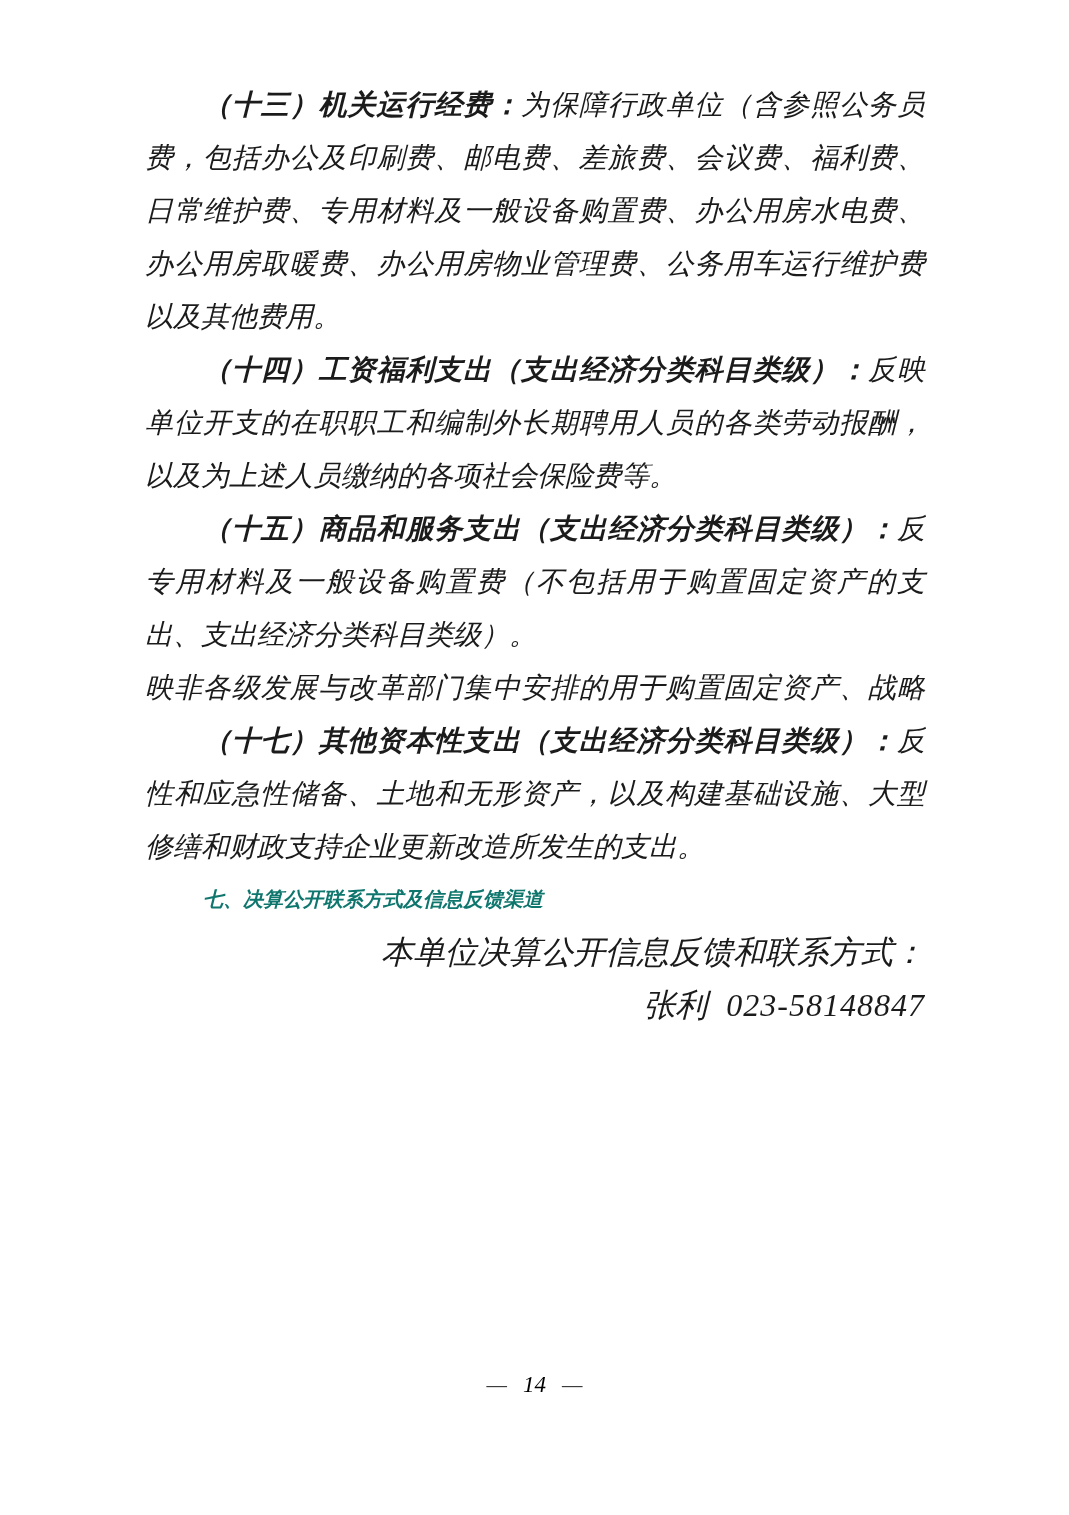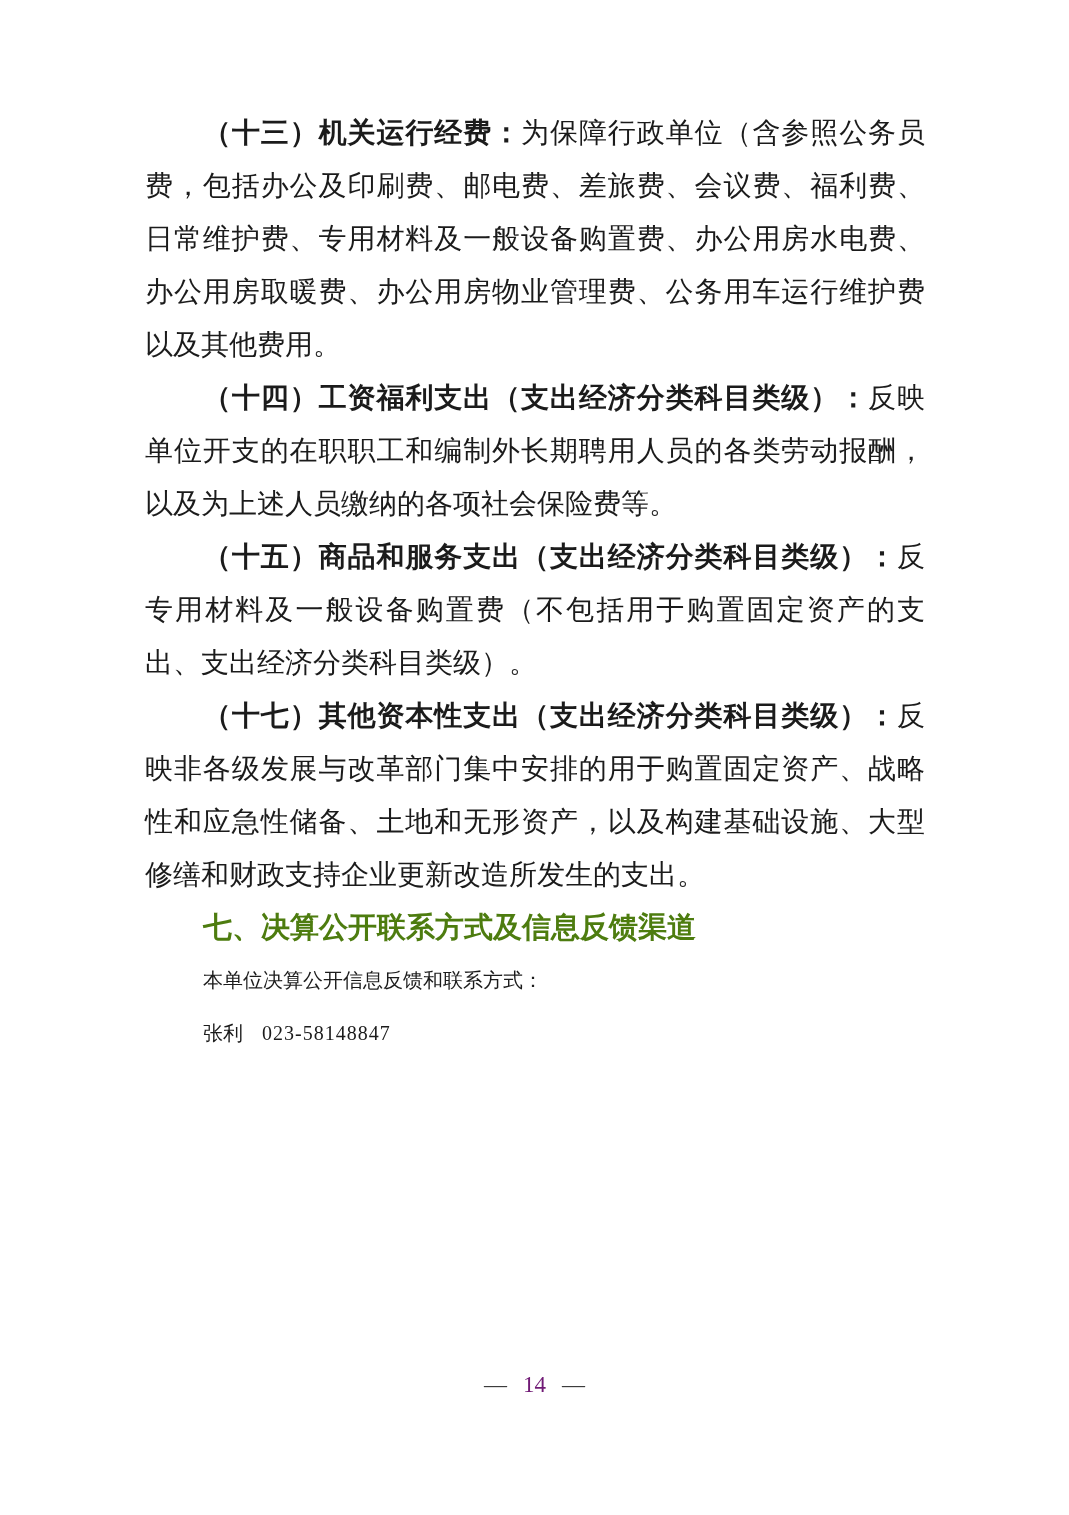--- a/index.html
+++ b/index.html
@@ -1,58 +1,60 @@
 <!DOCTYPE html>
 <html><head>
 <meta charset="utf-8">
 <style>
   html,body{margin:0;padding:0;background:#ffffff;}
   .page{
     position:relative;
     width:1069px;height:1515px;
     background:#ffffff;
     box-sizing:border-box;
-    padding:106px 144px 0 145px;
+    padding:78px 144px 0 145px;
     font-family:"Liberation Serif","DejaVu Serif",serif;
     color:#1b1b1b;
     overflow:hidden;
+    font-style:italic;
   }
   .para{margin:0;}
   .line{
     font-size:28px;
     line-height:53px;
     text-align:justify;
     text-align-last:justify;
     text-justify:inter-character;
   }
   .line.lastline{text-align-last:left;}
   .line.indent{padding-left:58px;}
   .lead{font-weight:bold;}
   .heading{
     font-family:"Liberation Sans","DejaVu Sans",sans-serif;
     font-weight:bold;
-    font-size:29px;
-    line-height:53px;
-    padding-left:58px;
-    color:#4d7c0f;
-  }
-  .plainline{
     font-size:20px;
     line-height:53px;
     padding-left:58px;
+    color:#0f766e;
+  }
+  .plainline{
+    font-size:32px;
+    line-height:53px;
+    padding-left:58px;
+    text-align:right;
   }
   .phone{margin-left:19px;letter-spacing:1px;}
   .footer{
     position:absolute;
     left:0;top:1372px;width:100%;
     text-align:center;
     font-size:23px;
     color:#3c3c3c;
   }
-  .footer .num{margin:0 16px;color:#701a75;}
+  .footer .num{margin:0 16px;color:#000000;}
 </style>
 </head>
 <body>
 
 <div class="page">
 
   <div class="para">
     <div class="line indent"><span class="lead">（十三）机关运行经费：</span><span>为保障行政单位（含参照公务员</span></div>
     <div class="line"><span>费，包括办公及印刷费、邮电费、差旅费、会议费、福利费、</span></div>
     <div class="line"><span>日常维护费、专用材料及一般设备购置费、办公用房水电费、</span></div>
@@ -67,22 +69,22 @@
   </div>
 
   <div class="para">
     <div class="line indent"><span class="lead">（十五）商品和服务支出（支出经济分类科目类级）：</span><span>反</span></div>
     <div class="line"><span>专用材料及一般设备购置费（不包括用于购置固定资产的支</span></div>
     <div class="line lastline"><span>出、支出经济分类科目类级）。</span></div>
   </div>
 
 
   <div class="para">
+    <div class="line"><span>映非各级发展与改革部门集中安排的用于购置固定资产、战略</span></div>
     <div class="line indent"><span class="lead">（十七）其他资本性支出（支出经济分类科目类级）：</span><span>反</span></div>
-    <div class="line"><span>映非各级发展与改革部门集中安排的用于购置固定资产、战略</span></div>
     <div class="line"><span>性和应急性储备、土地和无形资产，以及构建基础设施、大型</span></div>
     <div class="line lastline"><span>修缮和财政支持企业更新改造所发生的支出。</span></div>
   </div>
 
   <div class="heading">七、决算公开联系方式及信息反馈渠道</div>
 
   <div class="plainline">本单位决算公开信息反馈和联系方式：</div>
 
   <div class="plainline">
     <span>张利</span><span class="phone">023-58148847</span>

